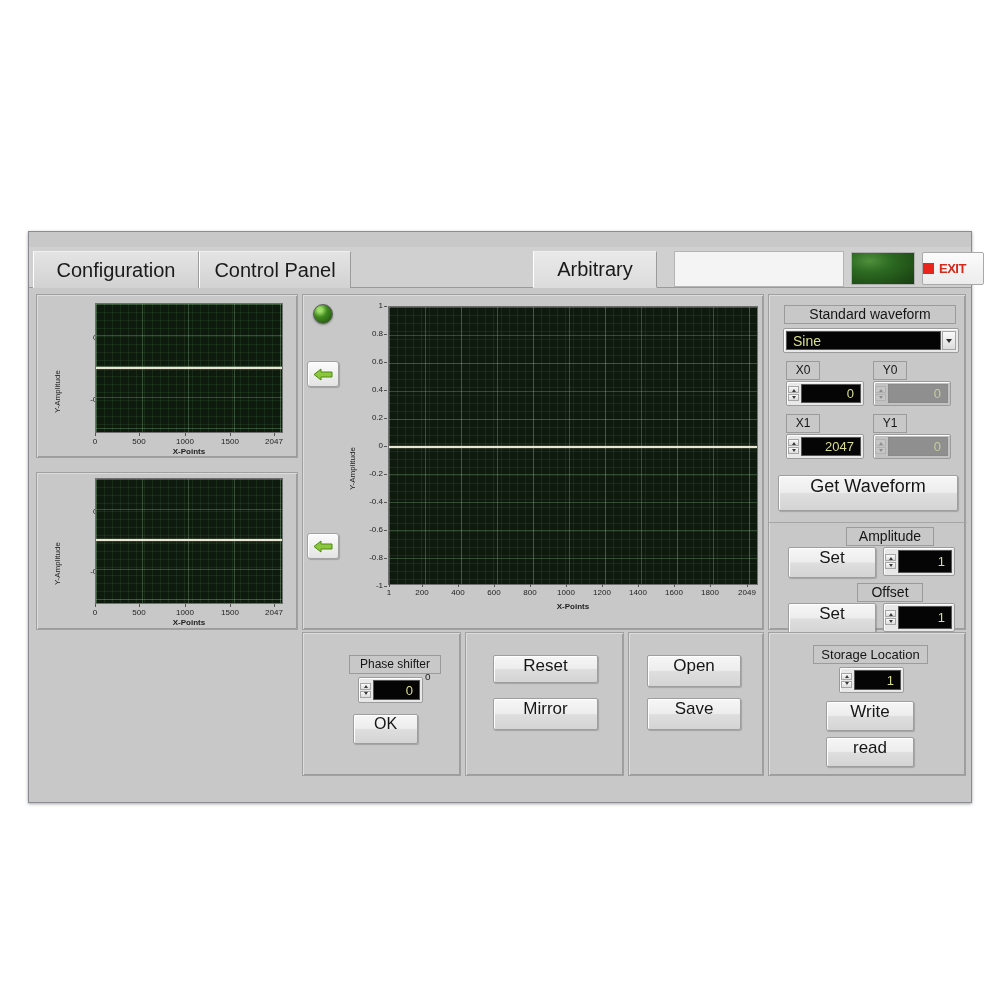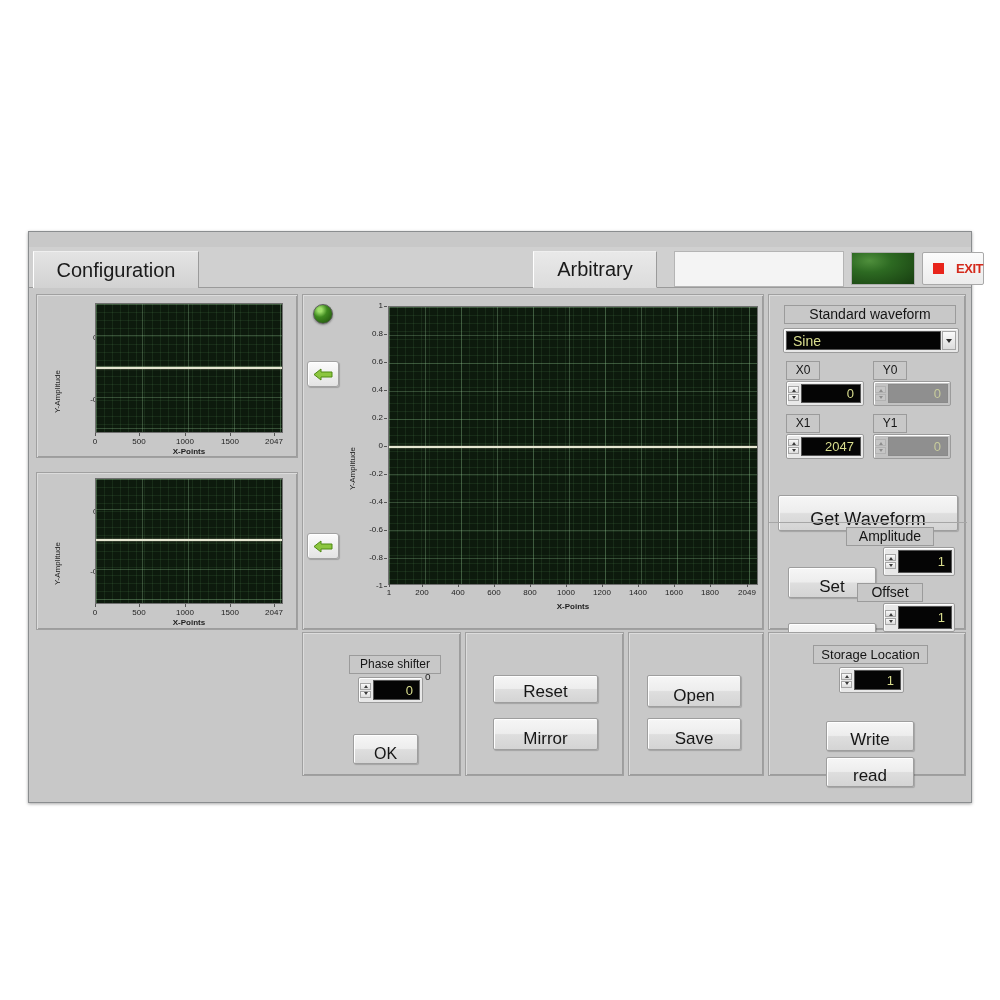--- a/index.html
+++ b/index.html
@@ -98,21 +98,21 @@
   }
   #tab-lamp{
     position:absolute;left:822px;top:5px;width:64px;height:33px;
     background:radial-gradient(ellipse at 28% 25%, #4f8f3c 0%, #2d6a22 35%, #173d10 100%);
     border:1px solid #aeaeae;box-sizing:border-box;
   }
   #exit-button{
     position:absolute;left:893px;top:5px;width:62px;height:33px;
     background:linear-gradient(to bottom,#fbfbfb,#ececec);
     border:1px solid #a9a9a9;border-radius:2px;box-sizing:border-box;
-    display:flex;align-items:center;justify-content:flex-end;gap:12px;
+    display:flex;align-items:center;justify-content:flex-start;gap:5px;
     cursor:pointer;
   }
   #exit-button .sq{width:11px;height:11px;background:#e8241b;}
   #exit-button .lbl{font-size:13px;color:#d42a1c;font-weight:bold;letter-spacing:-.5px;}
 
   
   .panel{
     position:absolute;
     background:#c8c8c8;
     border:1px solid #a0a0a0;
@@ -176,22 +176,22 @@
     white-space:nowrap;
     line-height:15px;
   }
   .lv-button{
     position:absolute;
     background:linear-gradient(to bottom,#f6f6f6 0%,#ededed 48%,#dedede 52%,#d4d4d4 100%);
     border:1px solid #9e9e9e;
     border-radius:2px;
     box-shadow:inset 1px 1px 0 #ffffff, 1px 1px 1px rgba(0,0,0,.18);
     box-sizing:border-box;
-    display:flex;align-items:flex-end;justify-content:center;
-    font-size:15px;color:#161616;cursor:pointer;white-space:nowrap;margin-top:20px;
+    display:flex;align-items:flex-start;justify-content:center;
+    font-size:15px;color:#161616;cursor:pointer;white-space:nowrap;
   }
   .lv-numeric{
     position:absolute;
     background:#e8e8e8;
     border:1px solid #9b9b9b;
     box-sizing:border-box;
     display:flex;align-items:stretch;
     box-shadow:inset 1px 1px 0 #fff;
     border-radius:2px;
   }
@@ -267,20 +267,23 @@
 </style>
 </head>
 <body>
 
 <div id="app-window">
 
 
   <div id="tabstrip">
     <div class="tab" style="left:4px;width:166px;">
       <span>Configuration</span>
+    </div>
+    <div class="tab" style="left:170px;width:152px;">
+      <span>Control Panel</span>
     </div>
     <div class="tab active" style="left:504px;width:124px;">
       <span>Arbitrary</span>
     </div>
 
     <div id="tab-readout">
       <span></span>
     </div>
     <div id="tab-lamp"></div>
     <div id="exit-button">

